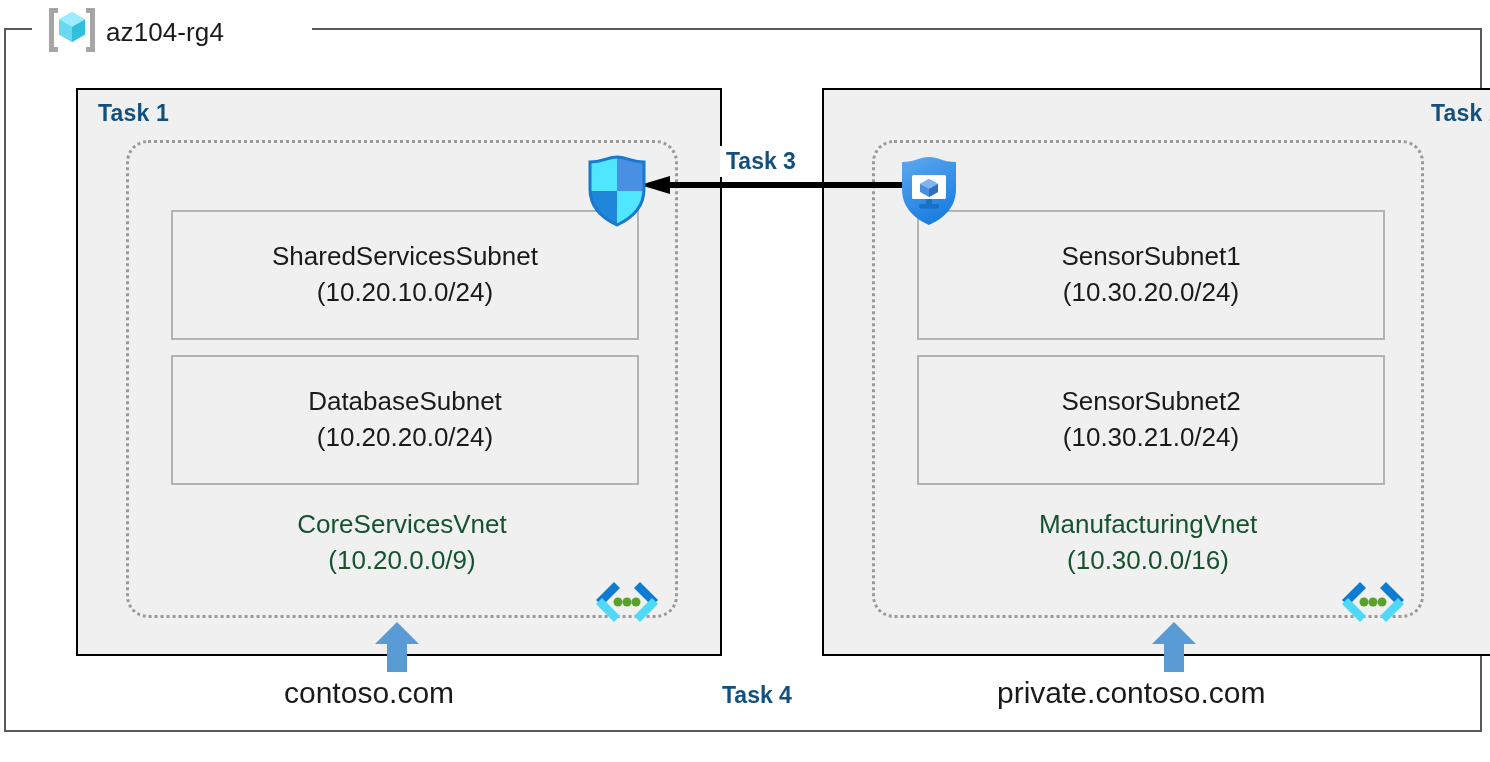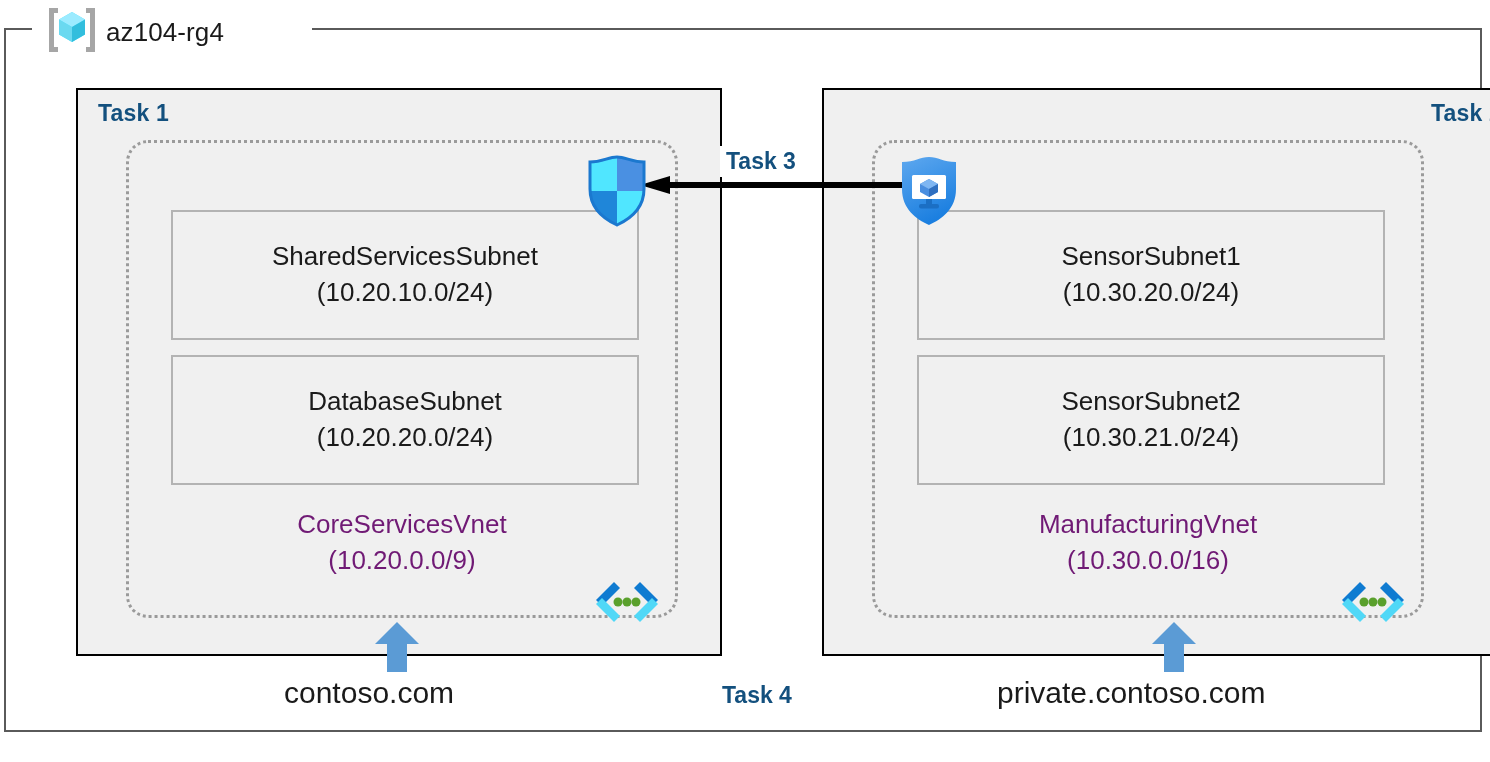--- a/index.html
+++ b/index.html
@@ -90,21 +90,21 @@
     box-sizing: border-box;
   }
   .vnet-label {
     position: absolute;
     left: 0;
     right: 0;
     bottom: 36px;
     text-align: center;
     font-size: 26px;
     line-height: 1.38;
-    color: #701a75;
+    color: #14532d;
   }
 
   
   .subnet {
     position: absolute;
     left: 42px;
     width: 468px;
     height: 130px;
     border: 2px solid #b3b3b3;
     box-sizing: border-box;

